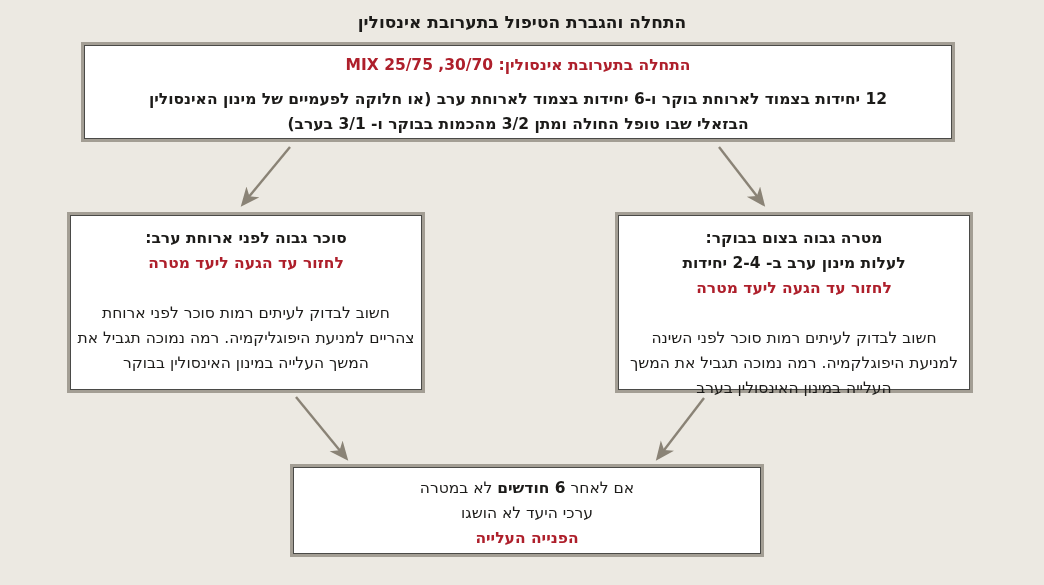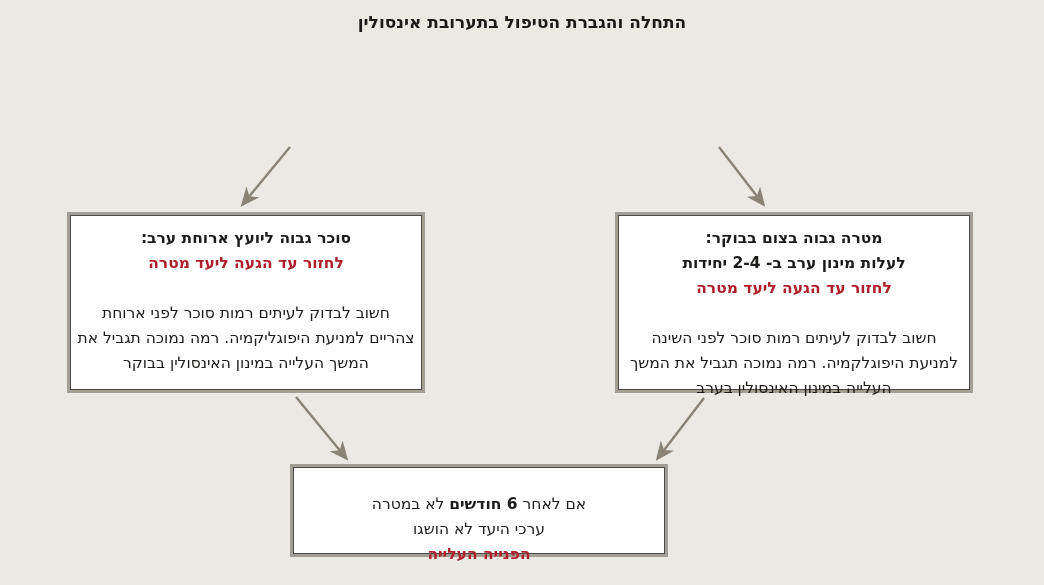--- a/index.html
+++ b/index.html
@@ -16,33 +16,38 @@
   .red{color:var(--accent-red);}
   .bold{font-weight:bold;}
   .box-top{right:92px;top:45px;width:868px;height:94px;padding-top:7px;}
   .box-top .line{font-weight:bold;}
   .box-top .mix-line{margin-bottom:9px;}
   .box-mid{top:215px;width:352px;height:175px;padding:10px 6px 0 6px;}
   .box-mid .note{font-size:15.5px;line-height:25px;margin-top:25px;}   
   
   .pos-left{left:70px;right:auto;}
   .pos-right{left:618px;right:auto;}
-  .box-bottom{left:293px;right:auto;top:467px;width:372px;height:87px;padding-top:24px;}
+  .box-bottom{left:293px;right:auto;top:467px;width:468px;height:87px;padding-top:8px;}
   .arrows{position:absolute;left:0;top:0;width:1044px;height:585px;pointer-events:none;color:var(--arrow);}
 </style>
 </head>
 <body>
 
 <div class="page">
 
   <div class="title">התחלה והגברת הטיפול בתערובת אינסולין</div>
 
+  <div class="box box-top">
+    <div class="line red mix-line">התחלה בתערובת אינסולין: 30/70, 25/75 MIX</div>
+    <div class="line">12 יחידות בצמוד לארוחת בוקר ו-6 יחידות בצמוד לארוחת ערב (או חלוקה לפעמיים של מינון האינסולין</div>
+    <div class="line">הבזאלי שבו טופל החולה ומתן 3/2 מהכמות בבוקר ו- 3/1 בערב)</div>
+  </div>
 
   <div class="box box-mid pos-left">
-    <div class="line bold">סוכר גבוה ליועץ ארוחת ערב:</div>
+    <div class="line bold">סוכר גבוה לפני ארוחת ערב:</div>
     <div class="line bold red">לחזור עד הגעה ליעד מטרה</div>
     <div class="note">חשוב לבדוק לעיתים רמות סוכר לפני ארוחת צהריים למניעת היפוגליקמיה. רמה נמוכה תגביל את המשך העלייה במינון האינסולין בבוקר</div>
   </div>
 
   <div class="box box-mid pos-right">
     <div class="line bold">מטרה גבוה בצום בבוקר:</div>
     <div class="line bold">לעלות מינון ערב ב- 2-4 יחידות</div>
     <div class="line bold red">לחזור עד הגעה ליעד מטרה</div>
     <div class="note">חשוב לבדוק לעיתים רמות סוכר לפני השינה למניעת היפוגלקמיה. רמה נמוכה תגביל את המשך העלייה במינון האינסולין בערב</div>
   </div>

